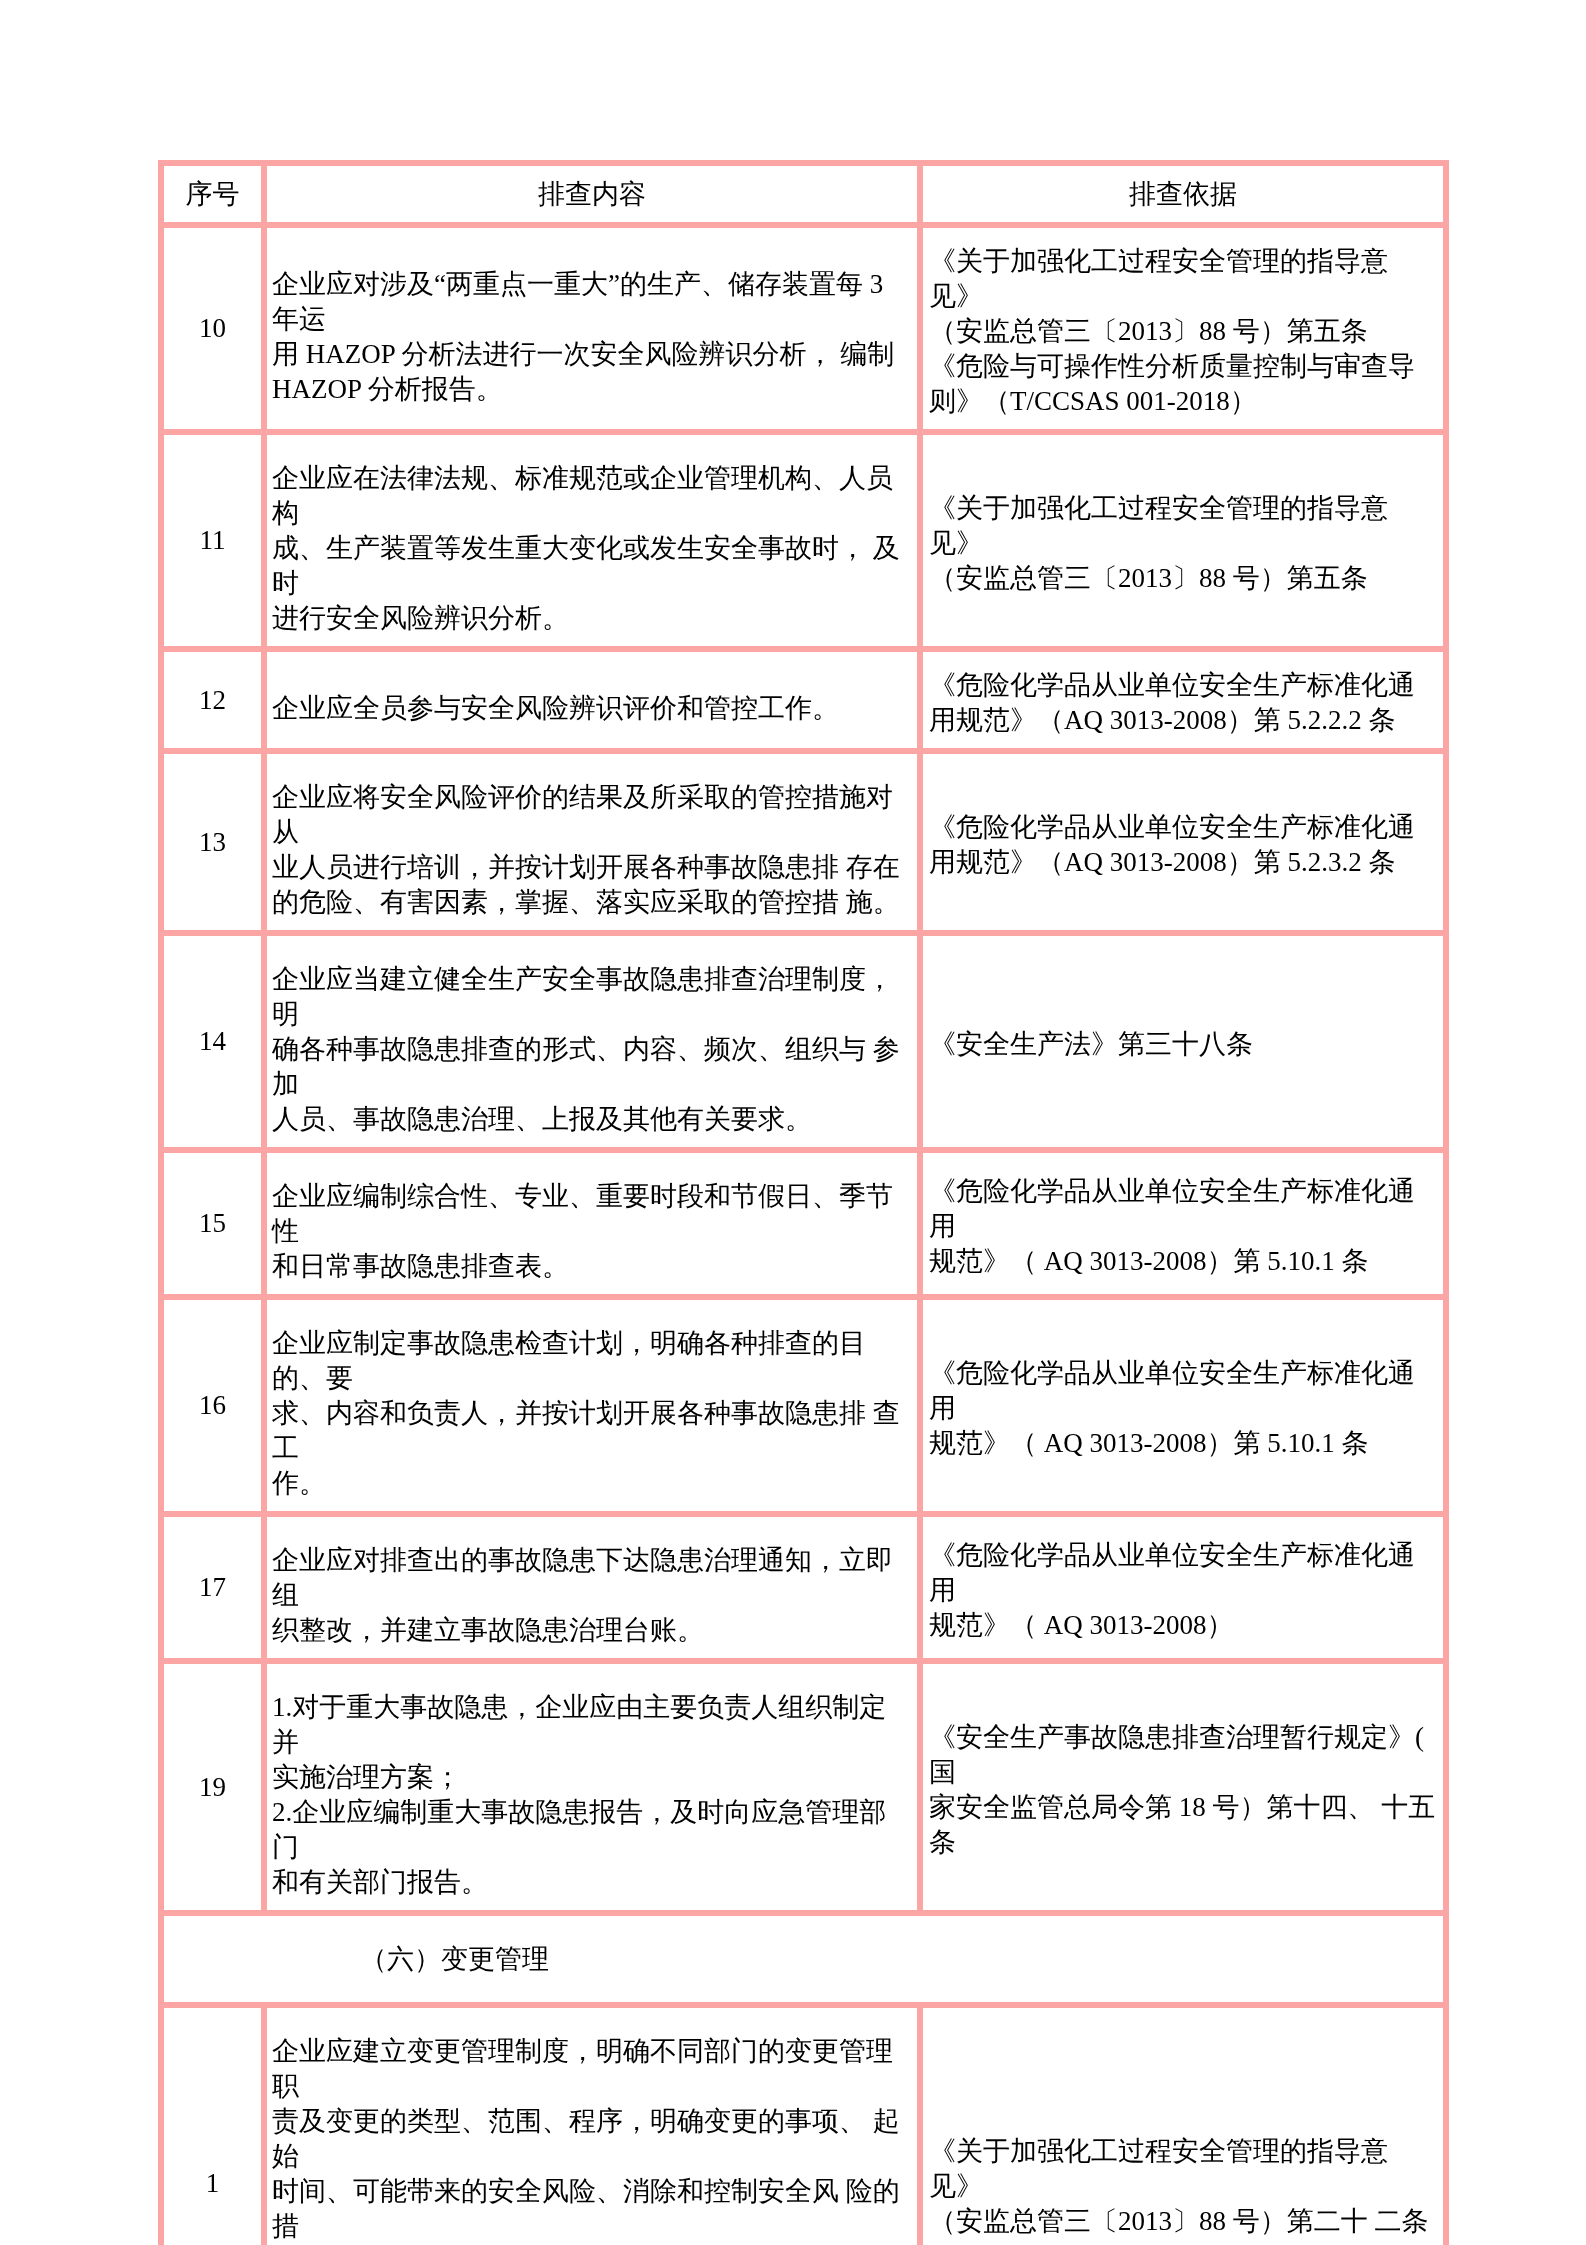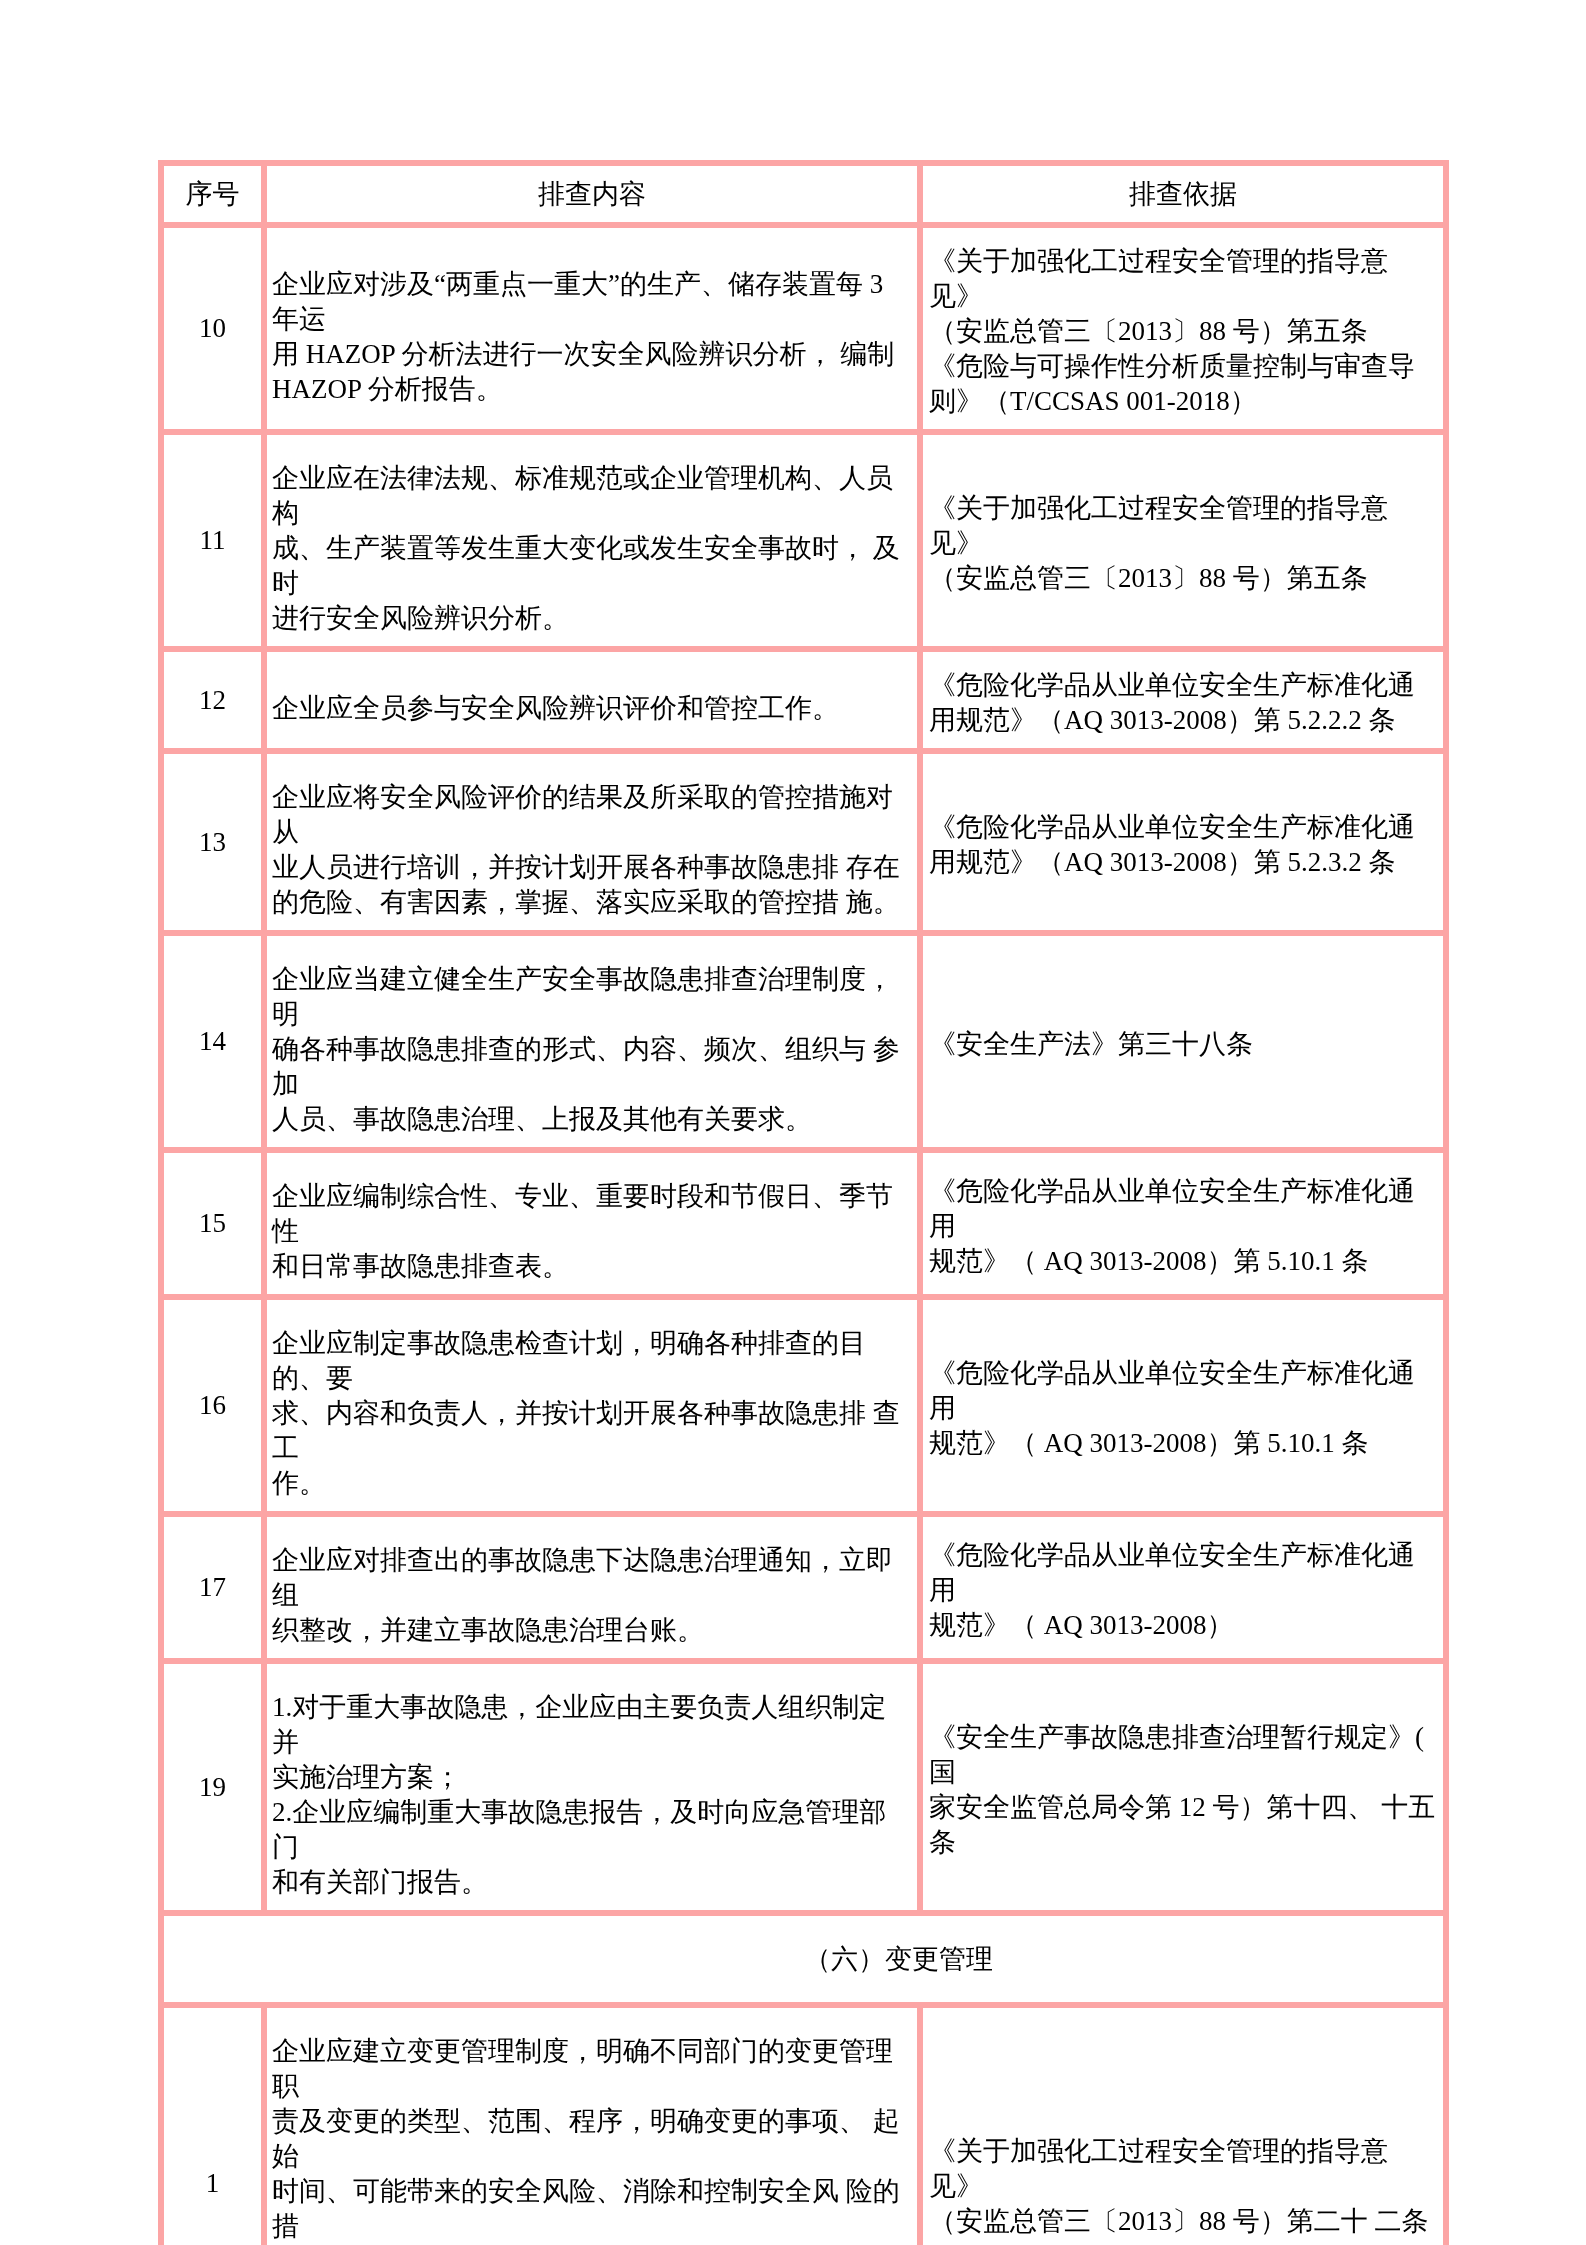--- a/index.html
+++ b/index.html
@@ -50,21 +50,20 @@
     text-align: left;
     padding: 26px 4px 10px 5px;
     white-space: pre-line;
   }
   td.basis-cell {
     text-align: left;
     padding: 16px 2px 10px 6px;
     white-space: pre-line;
   }
   td.section-cell {
-    text-align: center;
     text-indent: 190px;
     height: 92px;
     padding: 6px;
     white-space: pre-line;
   }
 </style>
 </head>
 <body>
 
 <div class="doc-table-wrap">
@@ -143,21 +142,21 @@
           <td class="basis-cell">《危险化学品从业单位安全生产标准化通 用
 规范》（ AQ 3013-2008）</td>
         </tr>
         <tr>
           <td class="num-cell">19</td>
           <td class="content-cell">1.对于重大事故隐患，企业应由主要负责人组织制定 并
 实施治理方案；
 2.企业应编制重大事故隐患报告，及时向应急管理部 门
 和有关部门报告。</td>
           <td class="basis-cell">《安全生产事故隐患排查治理暂行规定》( 国
-家安全监管总局令第 12 号）第十四、 十五条</td>
+家安全监管总局令第 18 号）第十四、 十五条</td>
         </tr>
         <tr>
           <td colspan="3" class="section-cell">（六）变更管理</td>
         </tr>
         <tr>
           <td class="num-cell">1</td>
           <td class="content-cell">企业应建立变更管理制度，明确不同部门的变更管理 职
 责及变更的类型、范围、程序，明确变更的事项、 起始
 时间、可能带来的安全风险、消除和控制安全风 险的措
 施、修改操作规程等安全生产信息、开展变更 相关的培

